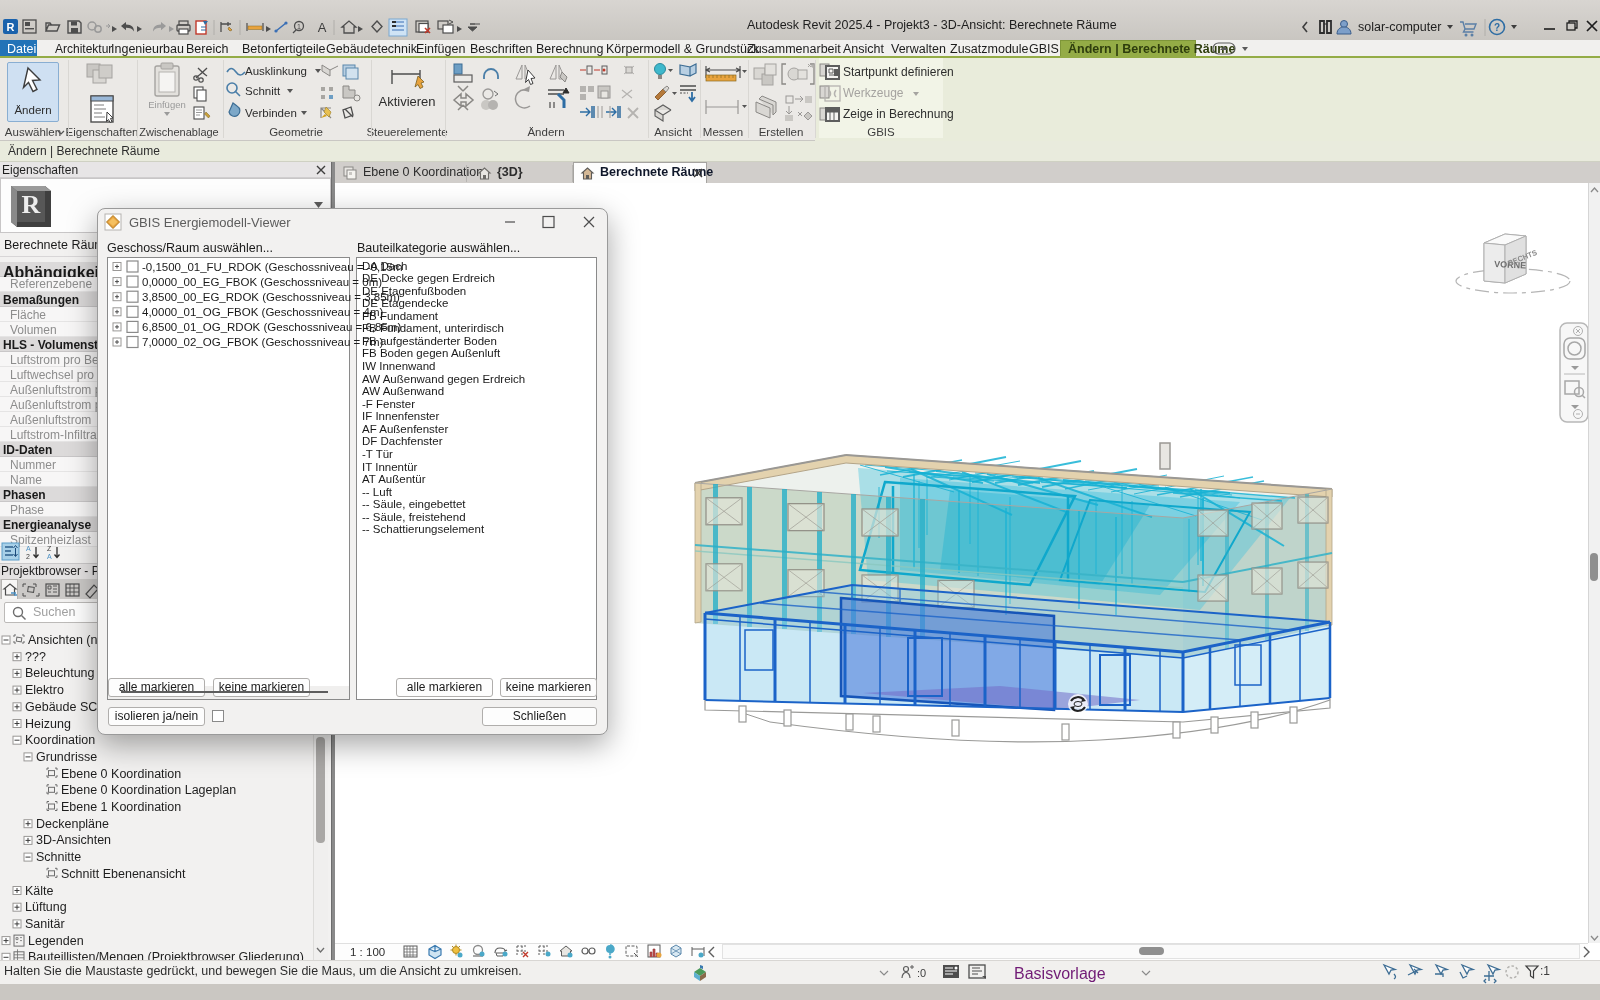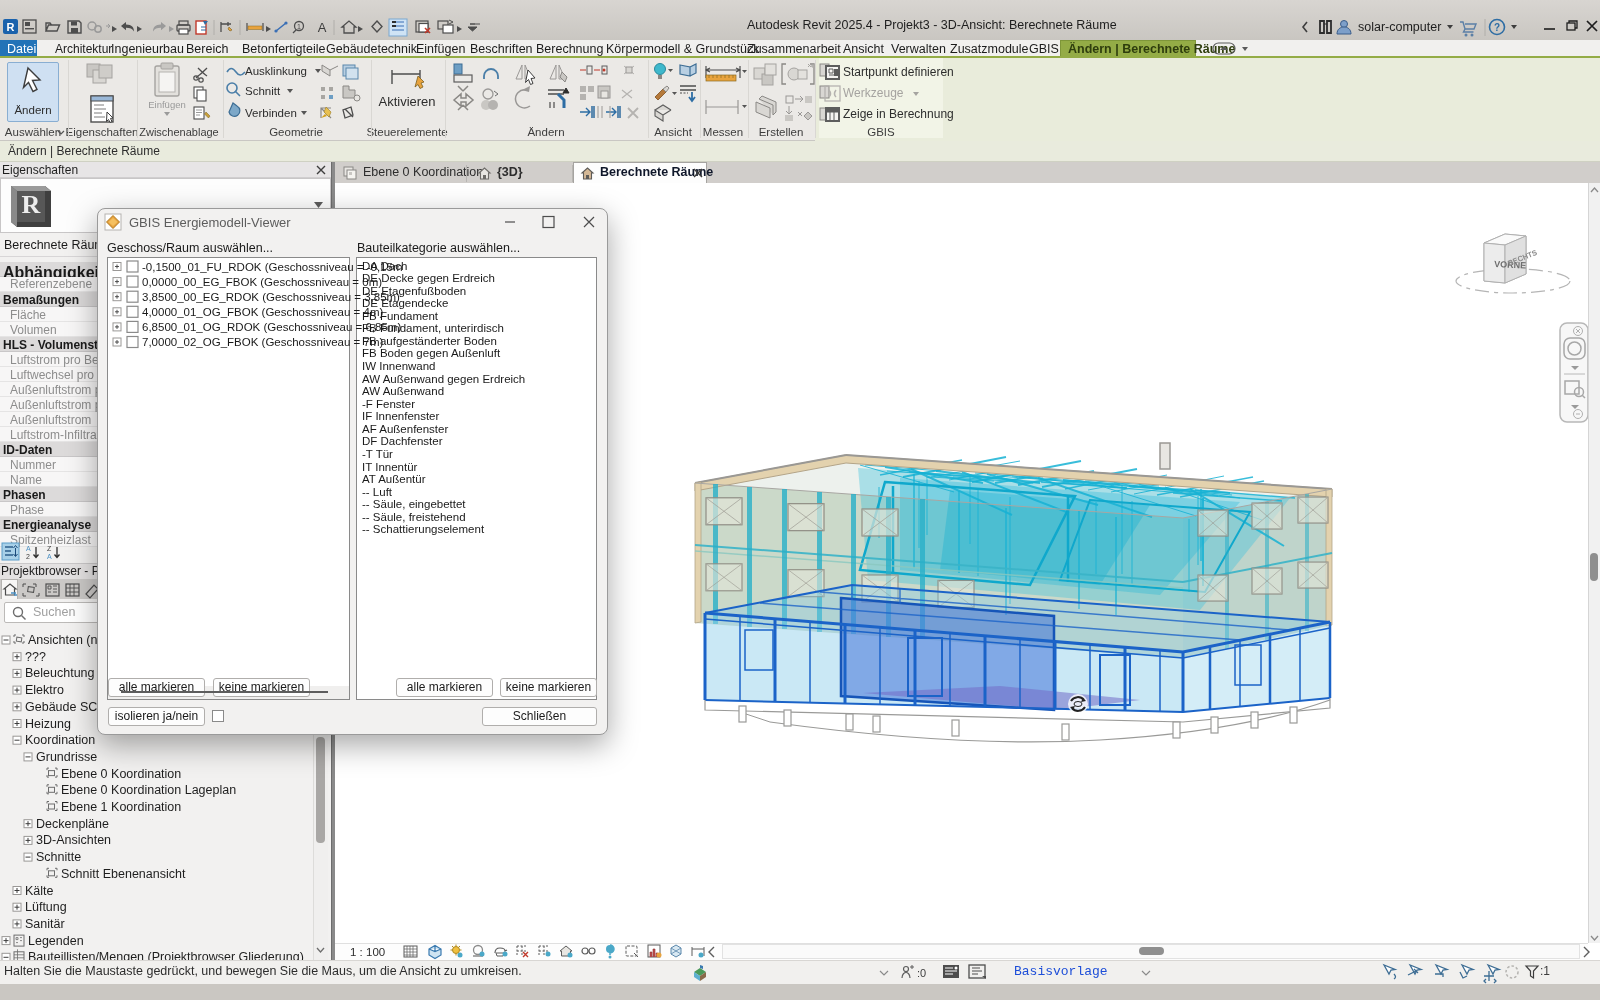--- a/index.html
+++ b/index.html
@@ -833,21 +833,21 @@
 <text x="17" y="13" font-size="11" fill="#3d3d3d" font-family="Liberation Sans">:0</text>
 </svg>
 <svg style="left:942px;top:963px" width="60" height="18" viewBox="0 0 60 18">
 <rect x="1" y="2" width="16" height="13" fill="#4d4d4d"></rect>
     <path d="M3 5 h8 m-8 3 h12 m-12 3 h8" stroke="#fff" stroke-width="1.2"></path>
     <circle cx="14" cy="5" r="1.5" fill="#fff"></circle>
 <rect x="27" y="2" width="16" height="13" fill="none" stroke="#4d4d4d" stroke-width="1.3"></rect>
     <path d="M30 5 h8 m-8 3 h10 m-10 3 h6" stroke="#4d4d4d"></path>
     <path d="M40 13 l4 3 v-3 z" fill="#4d4d4d"></path>
 </svg>
-<div class="t " style="left:1014px;top:965px;font-size:13px;color:#1d4ed8;font-weight:normal;font-family:Liberation Mono, monospace;">Basisvorlage</div>
+<div class="t " style="left:1014px;top:965px;font-size:16px;color:#701a75;font-weight:normal;">Basisvorlage</div>
 <svg style="left:1140px;top:968px" width="12" height="10">
     <path d="M2 3 l4 4 4-4" fill="none" stroke="#8a8a8a" stroke-width="1.2"></path>
   </svg>
 <svg style="left:1380px;top:962px" width="160" height="20" viewBox="0 0 160 20">
 <g fill="none" stroke="#3d6d94" stroke-width="1.3">
 <path d="M4 3 l5 9 2-4 4-0.5 z" fill="#fff"></path>
       <path d="M14 12 q3 3 0 5"></path>
 <path d="M30 3 l5 9 2-4 4-0.5 z" fill="#fff"></path>
       <path d="M28 13 l8-4 m-2-2 l4 4"></path>
 <path d="M56 3 l5 9 2-4 4-0.5 z" fill="#fff"></path>

